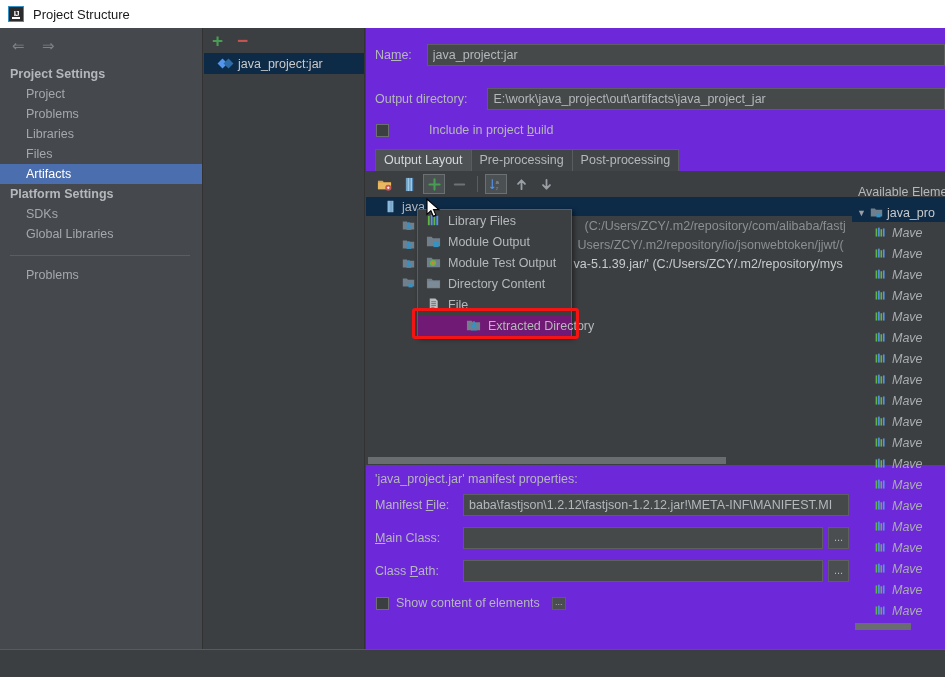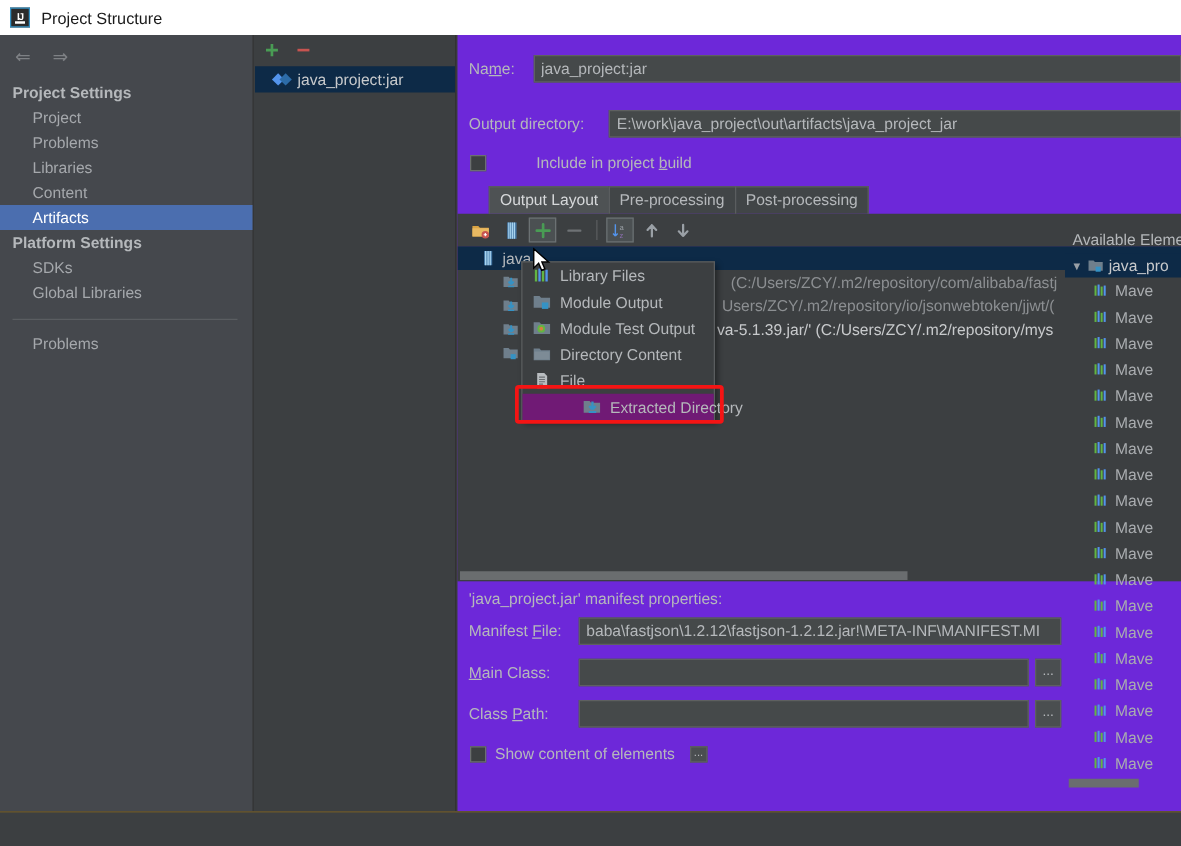--- a/index.html
+++ b/index.html
@@ -151,21 +151,21 @@
   }
   .avail-header {
     color: #b5b8bb; font-size: 12.5px; padding: 2px 0 4px 6px; white-space: nowrap;
   }
   .avail-root {
     display: flex; align-items: center; height: 19px; background: #0d2a47;
     color: #c8cacc; white-space: nowrap; padding-left: 5px;
   }
   .avail-row {
     display: flex; align-items: center; height: 21px; color: #a9acaf;
-    white-space: nowrap; padding-left: 22px;
+    white-space: nowrap; padding-left: 22px; font-style: italic;
   }
   .tri { color: #9aa0a6; font-size: 9px; margin-right: 4px; }
   .avail-scroll-track {
     position: absolute; left: 0; bottom: 18px; width: 93px; height: 9px;
   }
   .avail-scroll-thumb {
     position: absolute; left: 3px; top: 1px; width: 56px; height: 7px; background: #6a6d6f;
   }
 
   
@@ -213,21 +213,21 @@
   <div class="sidebar">
     <div class="nav-arrows">
       <div class="nav-arrow">⇐</div>
       <div class="nav-arrow">⇒</div>
     </div>
 
     <div class="sb-group">Project Settings</div>
     <div class="sb-item">Project</div>
     <div class="sb-item">Problems</div>
     <div class="sb-item">Libraries</div>
-    <div class="sb-item">Content</div>
+    <div class="sb-item">Files</div>
     <div class="sb-item selected">Artifacts</div>
 
     <div class="sb-group" style="margin-top:0;">Platform Settings</div>
     <div class="sb-item">SDKs</div>
     <div class="sb-item">Global Libraries</div>
 
     <div class="sb-sep"></div>
     <div class="sb-item">Problems</div>
   </div>
 
@@ -252,21 +252,21 @@
     <div class="field-row" style="margin-top:22px;">
       <span class="field-label" style="width:113px;">Output directory:</span>
       <input class="text-input" style="width: 460px;" value="E:\work\java_project\out\artifacts\java_project_jar">
     </div>
 
     <div class="checkbox-row" style="margin-top:13px;gap:40px;">
       <span class="cbox"></span>
       <span class="cbox-label">Include in project <u>b</u>uild</span>
     </div>
 
-    <div class="tabs" style="margin-top:11px;margin-left:16px;">
+    <div class="tabs" style="margin-top:11px;">
       <div class="tab active">Output Layout</div>
       <div class="tab">Pre-processing</div>
       <div class="tab">Post-processing</div>
     </div>
 
     <div class="layout-toolbar">
       <div class="tbtn">
         <svg class="ico" viewBox="0 0 16 16">
           <path d="M1 4h5l1.4 1.6H15V13H1z" fill="#d9a343"></path>
           <path d="M1 6h14v7H1z" fill="#e8b962"></path>

